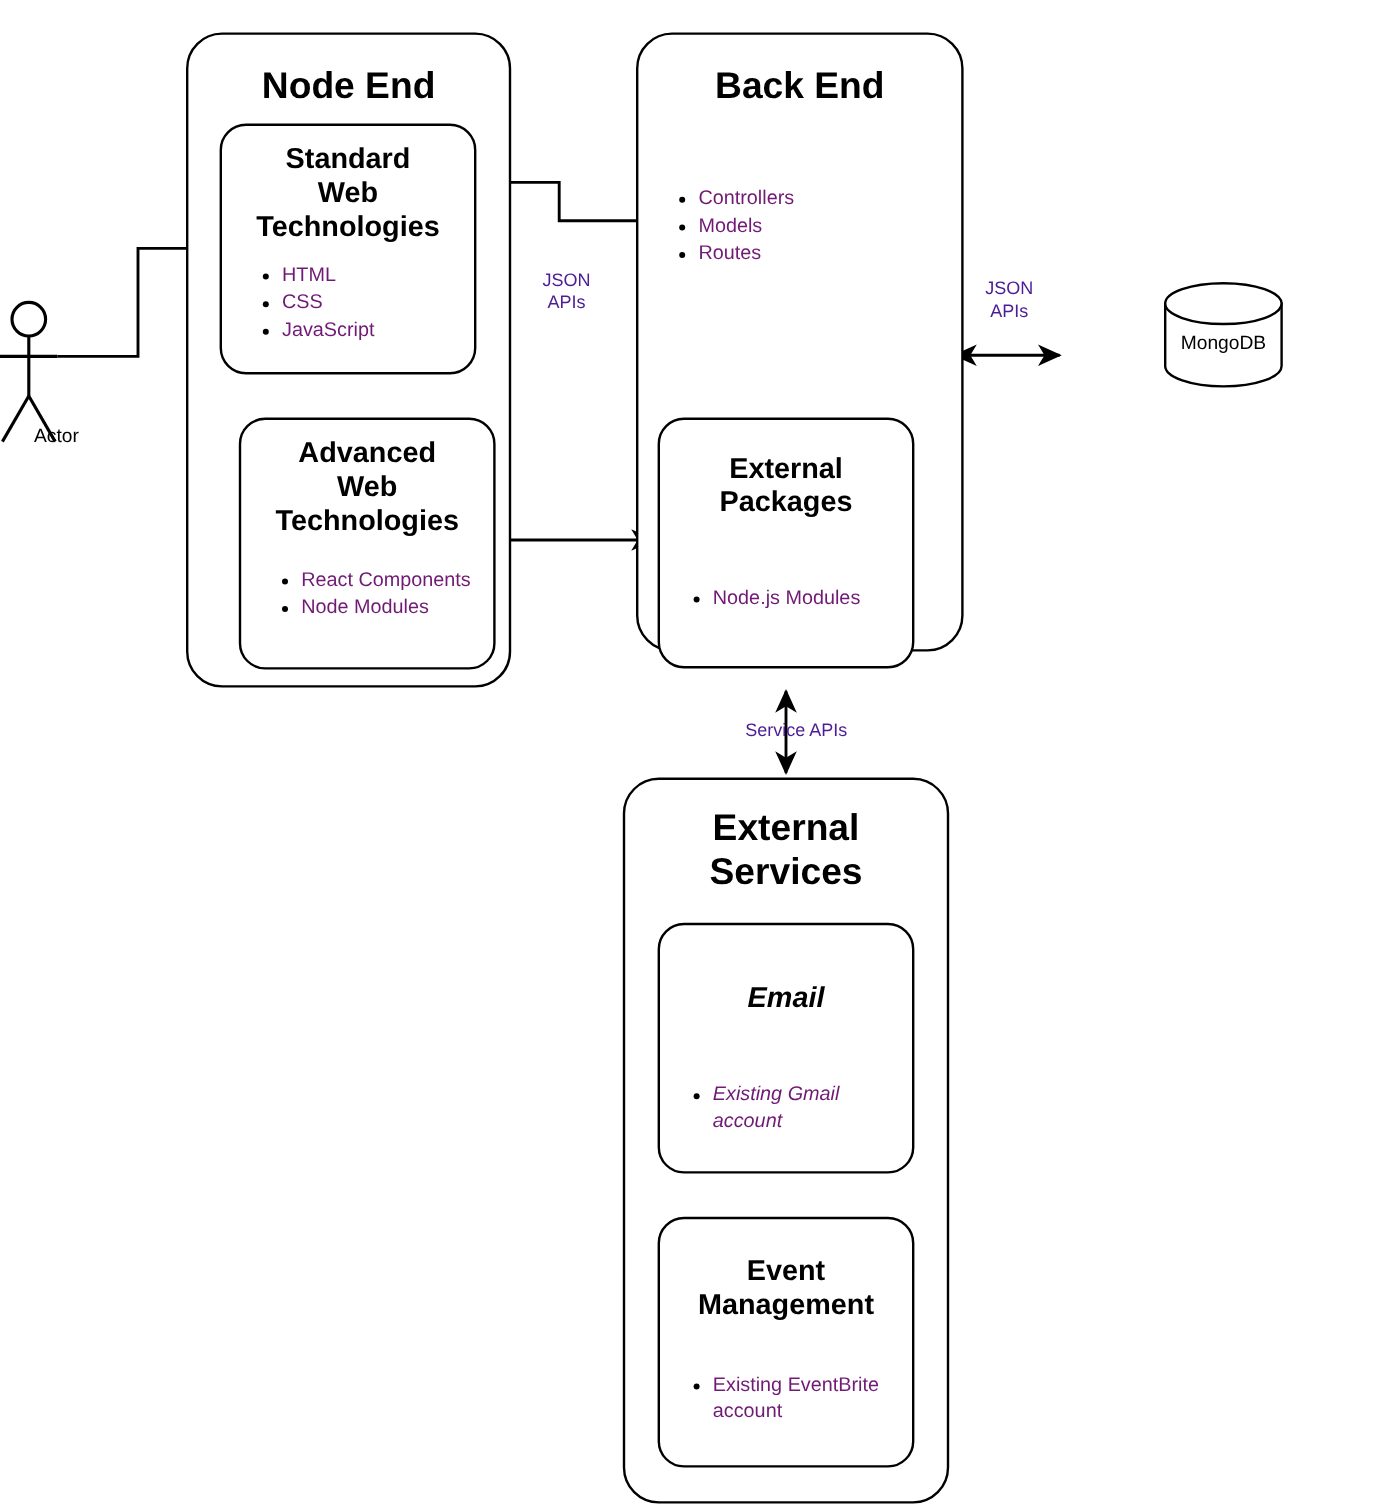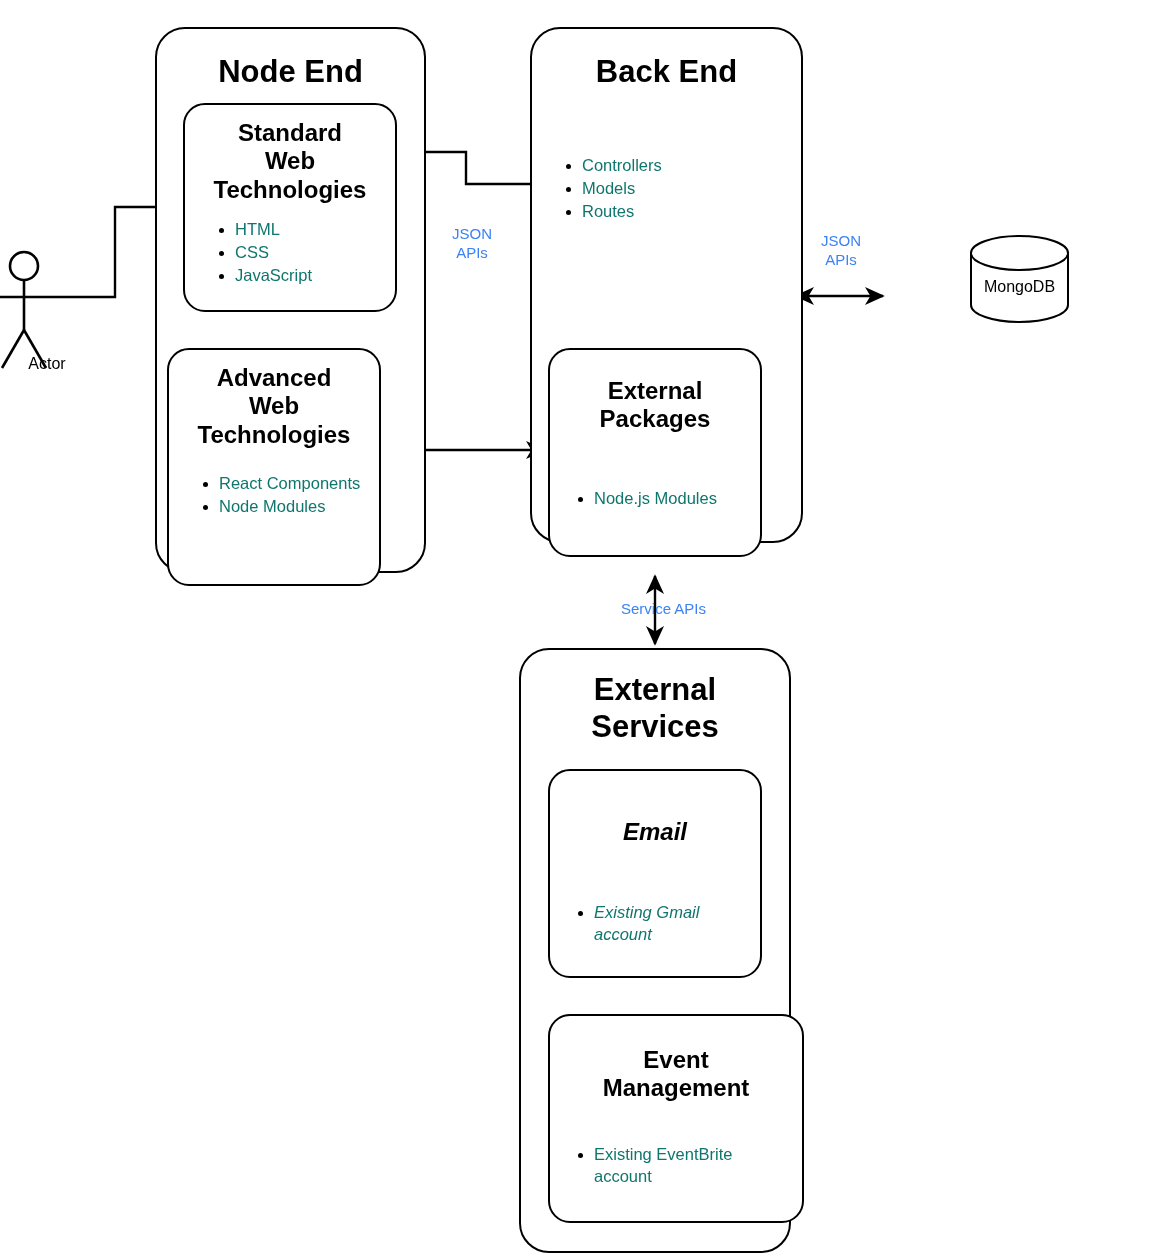--- a/index.html
+++ b/index.html
@@ -44,42 +44,42 @@
     color: #000000;
     line-height: 1.18;
   }
   .title-xl { font-size: 31px; }
   .title-lg { font-size: 24px; }
   .bullets {
     position: absolute;
     margin: 0;
     padding: 0;
     list-style: none;
-    color: #0f766e;
+    color: #701a75;
     font-size: 16.5px;
     line-height: 1.33;
   }
   .bullets li {
     position: relative;
     padding-left: 20px;
     margin: 0 0 1px 0;
   }
   .bullets li::before {
     content: "";
     position: absolute;
     left: 4px;
     top: 9px;
     width: 5px;
     height: 5px;
     border-radius: 50%;
     background: #000000;
   }
   .edge-label {
     position: absolute;
-    color: #3b82f6;
+    color: #4c1d95;
     font-size: 15px;
     line-height: 1.28;
     text-align: center;
     white-space: pre-line;
   }
   .actor-label {
     position: absolute;
     color: #000000;
     font-size: 16px;
     text-align: left;
@@ -144,21 +144,21 @@
     <div class="group-title title-lg" style="top:14px; white-space:pre-line;">Standard
 Web
 Technologies</div>
     <ul class="bullets" style="left:30px; top:114px; right:10px;">
       <li>HTML</li>
       <li>CSS</li>
       <li>JavaScript</li>
     </ul>
   </div>
 
-  <div class="node inner" style="left:167px; top:348px; width:214px; height:238px;">
+  <div class="node inner" style="left:199px; top:348px; width:214px; height:210px;">
     <div class="group-title title-lg" style="top:14px; white-space:pre-line;">Advanced
 Web
 Technologies</div>
     <ul class="bullets" style="left:30px; top:123px; right:6px;">
       <li>React Components</li>
       <li>Node Modules</li>
     </ul>
   </div>
 
   <div class="node outer" style="left:530px; top:27px; width:273px; height:516px;">
@@ -186,21 +186,21 @@
   </div>
 
   <div class="node inner" style="left:548px; top:769px; width:214px; height:209px;font-style:italic;">
     <div class="group-title title-lg" style="top:47px; white-space:pre-line;">Email</div>
     <ul class="bullets" style="left:24px; top:131px; right:18px;">
       <li style="white-space:pre-line;">Existing Gmail
 account</li>
     </ul>
   </div>
 
-  <div class="node inner" style="left:548px; top:1014px; width:256px; height:209px;">
+  <div class="node inner" style="left:548px; top:1014px; width:214px; height:209px;">
     <div class="group-title title-lg" style="top:30px; white-space:pre-line;">Event
 Management</div>
     <ul class="bullets" style="left:24px; top:128px; right:10px;">
       <li style="white-space:pre-line;">Existing EventBrite
 account</li>
     </ul>
   </div>
 
   <div class="edge-label" style="left:430px; top:224px; width:84px;">JSON
 APIs</div>

